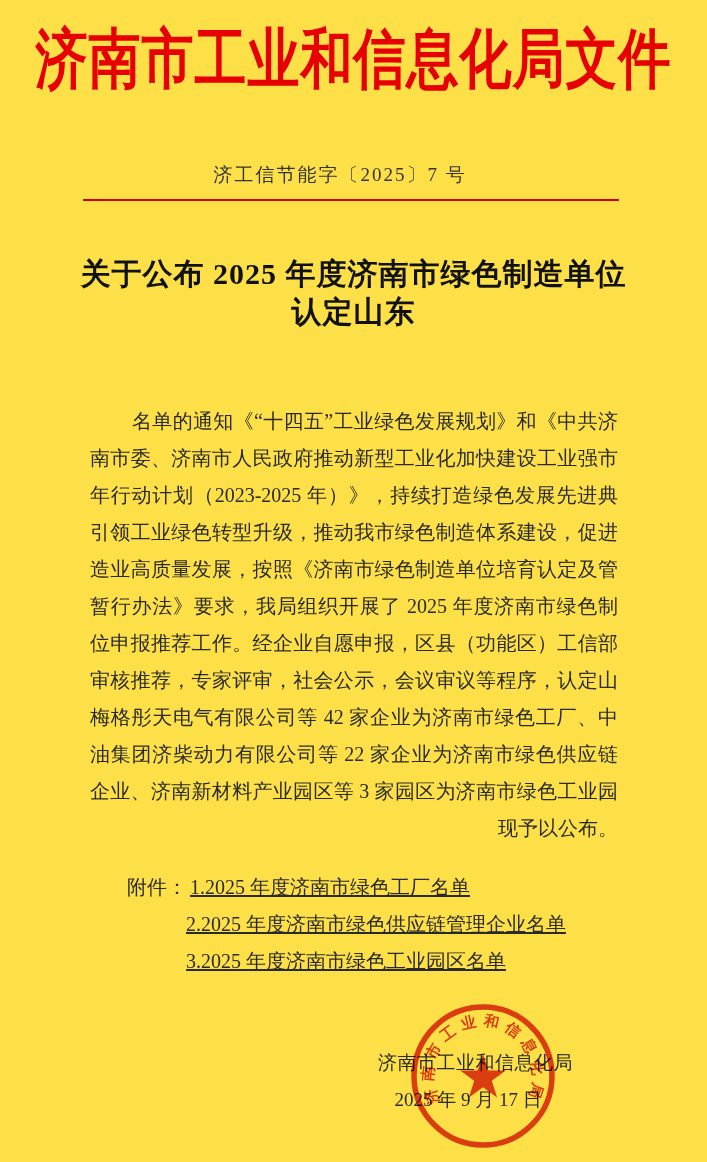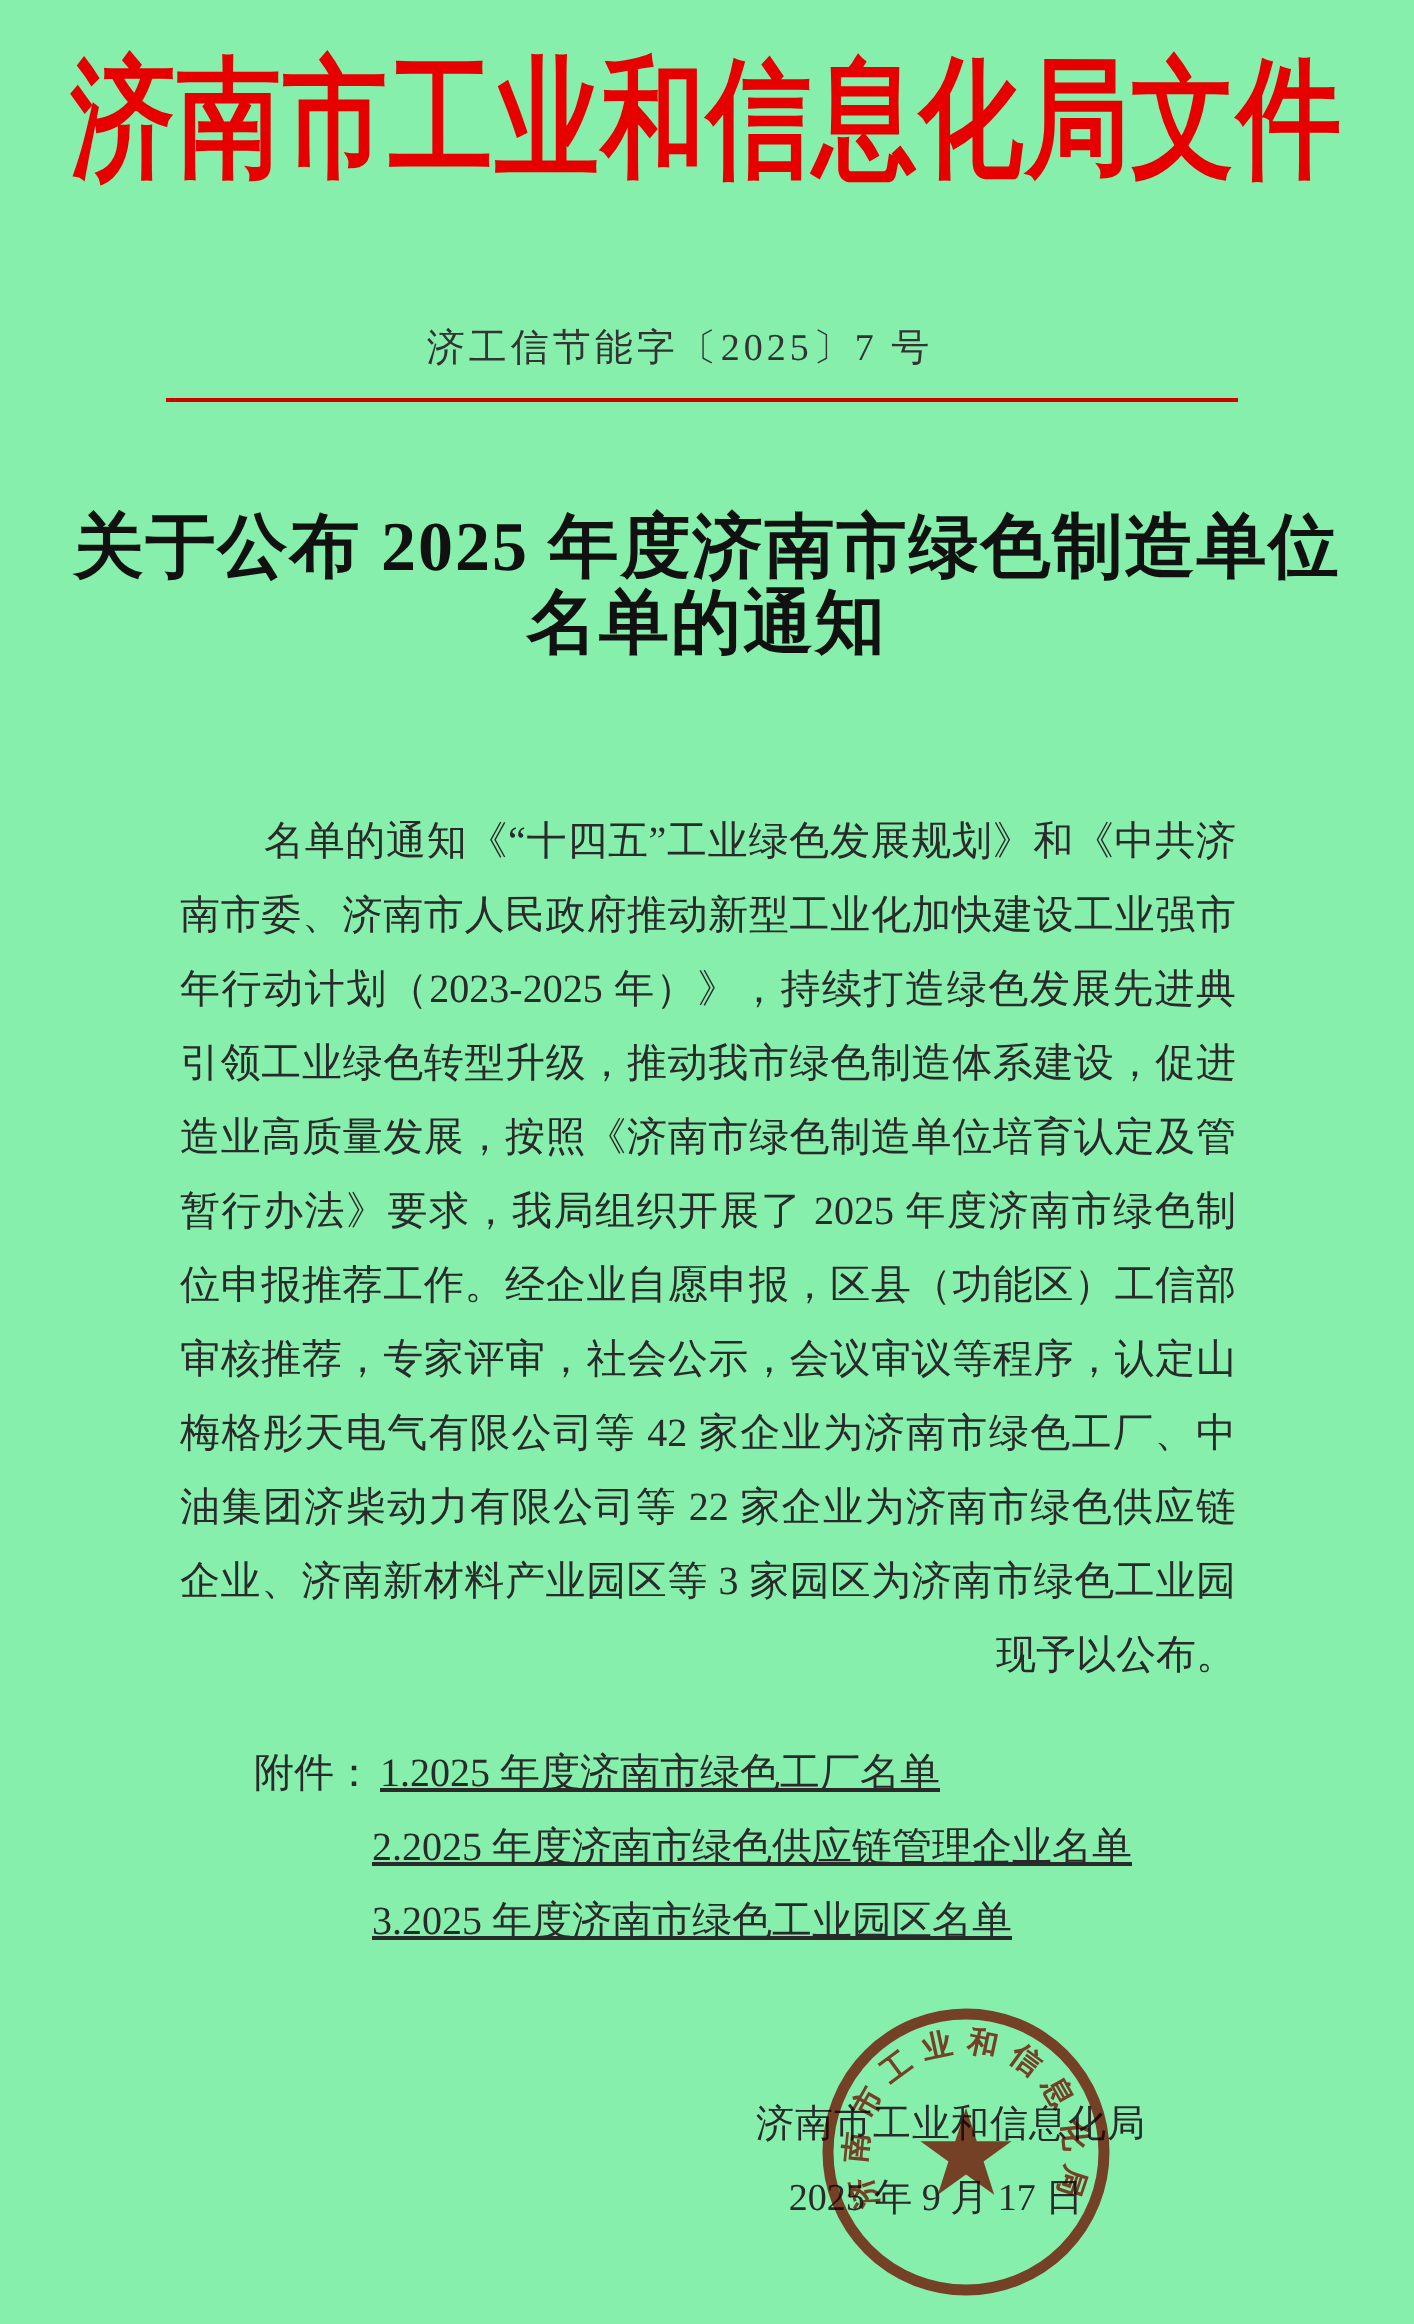--- a/index.html
+++ b/index.html
@@ -1,19 +1,19 @@
 <!DOCTYPE html>
 <html><head>
 <meta charset="utf-8">
 <style>
   html,body{margin:0;padding:0;background:#ffffff;}
   .page{
     position:relative;
     width:707px;height:1162px;
-    background:#86efac;
+    background:#fde047;
     overflow:hidden;
     font-family:"Liberation Serif","DejaVu Serif",serif;
     color:#262626;
   }
   .red-header{
     position:absolute;top:0;left:0;width:707px;height:95px;
     display:flex;align-items:center;justify-content:center;
     font-size:52px;font-weight:900;color:#e60000;
     transform:scaleY(1.25);transform-origin:top center;
     letter-spacing:1px;white-space:nowrap;
@@ -22,21 +22,21 @@
     position:absolute;top:156px;left:0;width:680px;height:37px;
     line-height:37px;text-align:center;
     font-size:19px;color:#333;letter-spacing:2px;white-space:nowrap;
   }
   .red-line{
     position:absolute;top:199px;left:83px;width:536px;height:2px;
     background:#d40000;
   }
   .notice-title{
     position:absolute;top:255px;left:0;width:707px;
-    text-align:center;font-size:35px;font-weight:bold;color:#111;
+    text-align:center;font-size:30px;font-weight:bold;color:#111;
     line-height:38px;letter-spacing:1px;
   }
   .content{
     position:absolute;left:90px;width:528px;
     font-size:20px;color:#2a2a2a;
   }
   .salutation{top:366px;height:37px;line-height:37px;white-space:nowrap;}
   .body-block{top:403px;}
   .jline{
     height:37px;line-height:37px;overflow:hidden;
@@ -70,21 +70,21 @@
 <div class="page">
 
   <div class="red-header">济南市工业和信息化局文件</div>
 
   <div class="doc-number">济工信节能字〔2025〕7 号</div>
 
   <div class="red-line"></div>
 
   <div class="notice-title">
     <div>关于公布 2025 年度济南市绿色制造单位</div>
-    <div>名单的通知</div>
+    <div>认定山东</div>
   </div>
 
 
   <div class="content body-block">
     <div class="jline indent">名单的通知《“十四五”工业绿色发展规划》和《中共济</div>
     <div class="jline">南市委、济南市人民政府推动新型工业化加快建设工业强市三</div>
     <div class="jline">年行动计划（2023-2025 年）》，持续打造绿色发展先进典型，</div>
     <div class="jline">引领工业绿色转型升级，推动我市绿色制造体系建设，促进制</div>
     <div class="jline">造业高质量发展，按照《济南市绿色制造单位培育认定及管理</div>
     <div class="jline">暂行办法》要求，我局组织开展了 2025 年度济南市绿色制造单</div>

